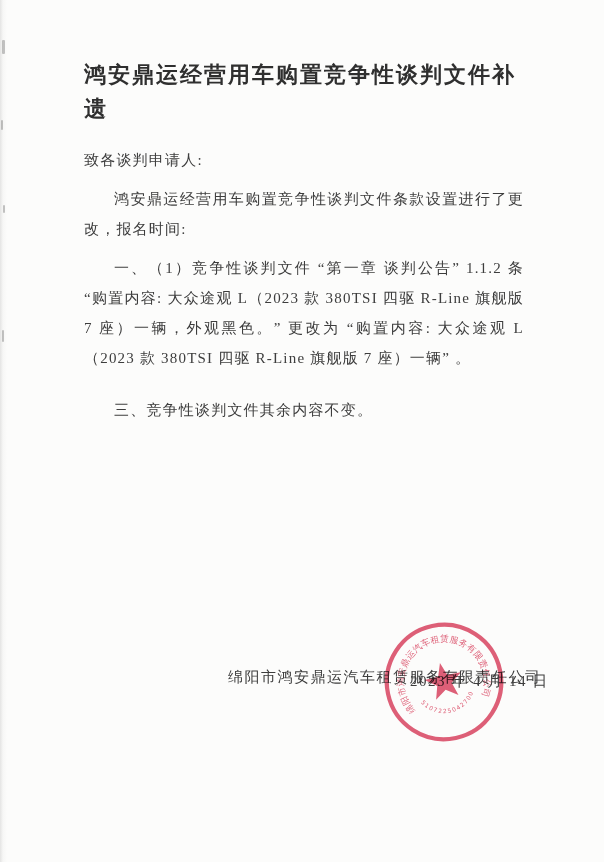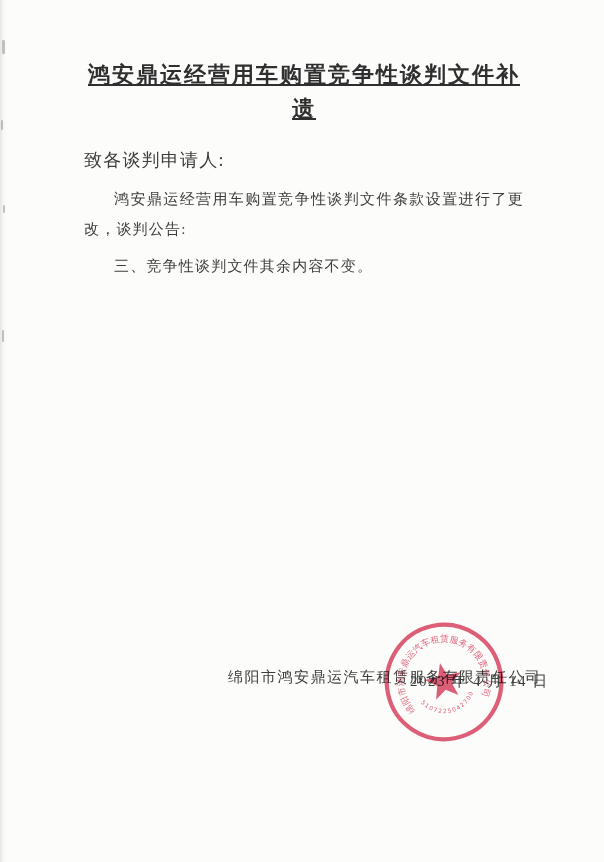--- a/index.html
+++ b/index.html
@@ -19,43 +19,41 @@
       linear-gradient(90deg, rgba(120,120,120,0.18) 0px, rgba(160,160,160,0.06) 3px, rgba(255,255,255,0) 7px),
       #fcfcfb;
   }
   .content {
     position: absolute;
     top: 0; left: 0;
     width: 604px;
     padding: 58px 80px 0 84px;
   }
   .doc-title {
-    text-align: center;
     font-size: 22px;
     font-weight: bold;
     letter-spacing: 2px;
     color: #2f2f2f;
     line-height: 34px;
-    text-decoration: underline;
   }
   .salutation {
     margin-top: 19px;
-    font-size: 18px;
+    font-size: 15px;
     line-height: 30px;
     letter-spacing: 1.2px;
   }
   p.body-par {
     font-size: 15px;
     line-height: 30px;
     letter-spacing: 1.2px;
     text-indent: 2em;
     text-align: justify;
     margin-top: 9px;
   }
-  p.body-par.tight { margin-top: 7px; }
+  p.body-par.tight { margin-top: 22px; }
   .signature-company {
     position: absolute;
     left: 228px;
     top: 668px;
     font-size: 15px;
     letter-spacing: 1.5px;
     white-space: nowrap;
   }
   .signature-date {
     position: absolute;
@@ -92,21 +90,22 @@
 <div class="page">
 
   <div class="artifact a1"></div>
   <div class="artifact a2"></div>
   <div class="artifact a3"></div>
   <div class="artifact a4"></div>
 
   <div class="content">
     <div class="doc-title">鸿安鼎运经营用车购置竞争性谈判文件补遗</div>
     <div class="salutation">致各谈判申请人:</div>
-    <p class="body-par">鸿安鼎运经营用车购置竞争性谈判文件条款设置进行了更改，谈判公告:</p>
+    <p class="body-par">鸿安鼎运经营用车购置竞争性谈判文件条款设置进行了更改，报名时间:</p>
+    <p class="body-par">一、（1）竞争性谈判文件 “第一章 谈判公告” 1.1.2 条 “购置内容: 大众途观 L（2023 款  380TSI  四驱  R-Line 旗舰版 7 座）一辆，外观黑色。” 更改为 “购置内容: 大众途观 L（2023 款  380TSI  四驱 R-Line 旗舰版 7 座）一辆” 。</p>
     <p class="body-par tight">三、竞争性谈判文件其余内容不变。</p>
   </div>
 
   <div class="signature-company">绵阳市鸿安鼎运汽车租赁服务有限责任公司</div>
   <div class="signature-date">2023 年 4 月 14 日</div>
 
   <div class="seal">
     <svg viewBox="0 0 200 200" xmlns="http://www.w3.org/2000/svg">
       <defs>
         <path id="arcTop" d="M 46.3 131 A 62 62 0 1 1 153.7 131" fill="none"></path>

